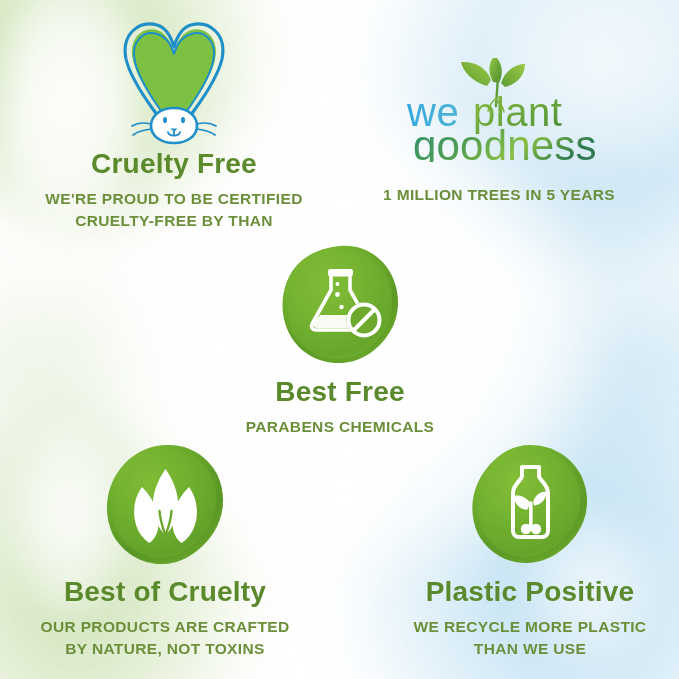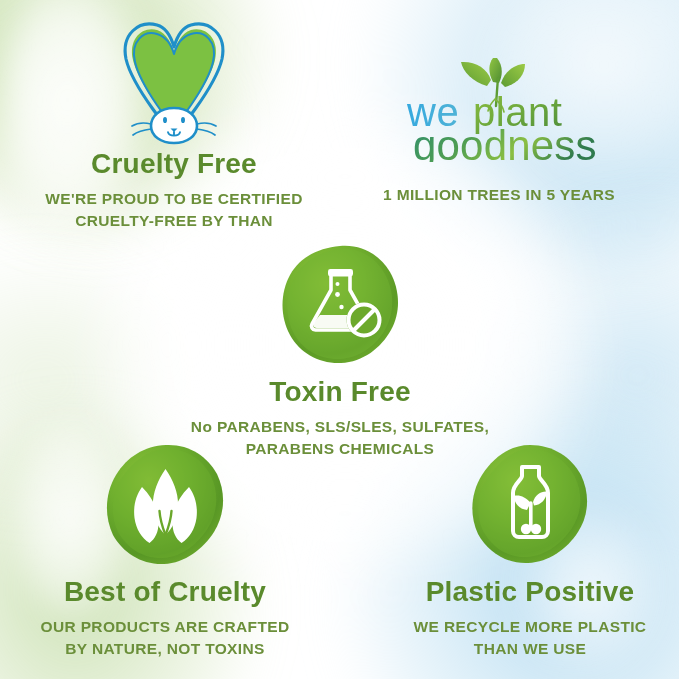--- a/index.html
+++ b/index.html
@@ -272,23 +272,22 @@
           <circle cx="58.5" cy="41" r="2" fill="#ffffff"></circle>
           <circle cx="58.5" cy="51.5" r="2.4" fill="#ffffff"></circle>
           <circle cx="62.5" cy="64" r="2.2" fill="#ffffff"></circle>
 
           <circle cx="85" cy="77" r="17.5" fill="#6ca92c"></circle>
           <circle cx="85" cy="77" r="15.5" fill="none" stroke="#ffffff" stroke-width="4"></circle>
           <line x1="75" y1="87" x2="95" y2="67" stroke="#ffffff" stroke-width="4" stroke-linecap="round"></line>
         </svg>
       </div>
 
-      <p class="badge-title" style="margin-top:10px;">Toxin Free</p>
+      <p class="badge-title" style="margin-top:10px;">Best Free</p>
       <p class="badge-desc">
-        <span class="line">No PARABENS, SLS/SLES, SULFATES,</span>
         <span class="line">PARABENS CHEMICALS</span>
       </p>
     </div>
 
     <div class="cell" style="left:5px; top:443px; width:320px;">
 
       <div class="blob">
         <svg viewBox="0 0 123 123" width="123" height="123">
           <defs>
             <radialGradient id="blobG2" cx="36%" cy="30%" r="76%">

